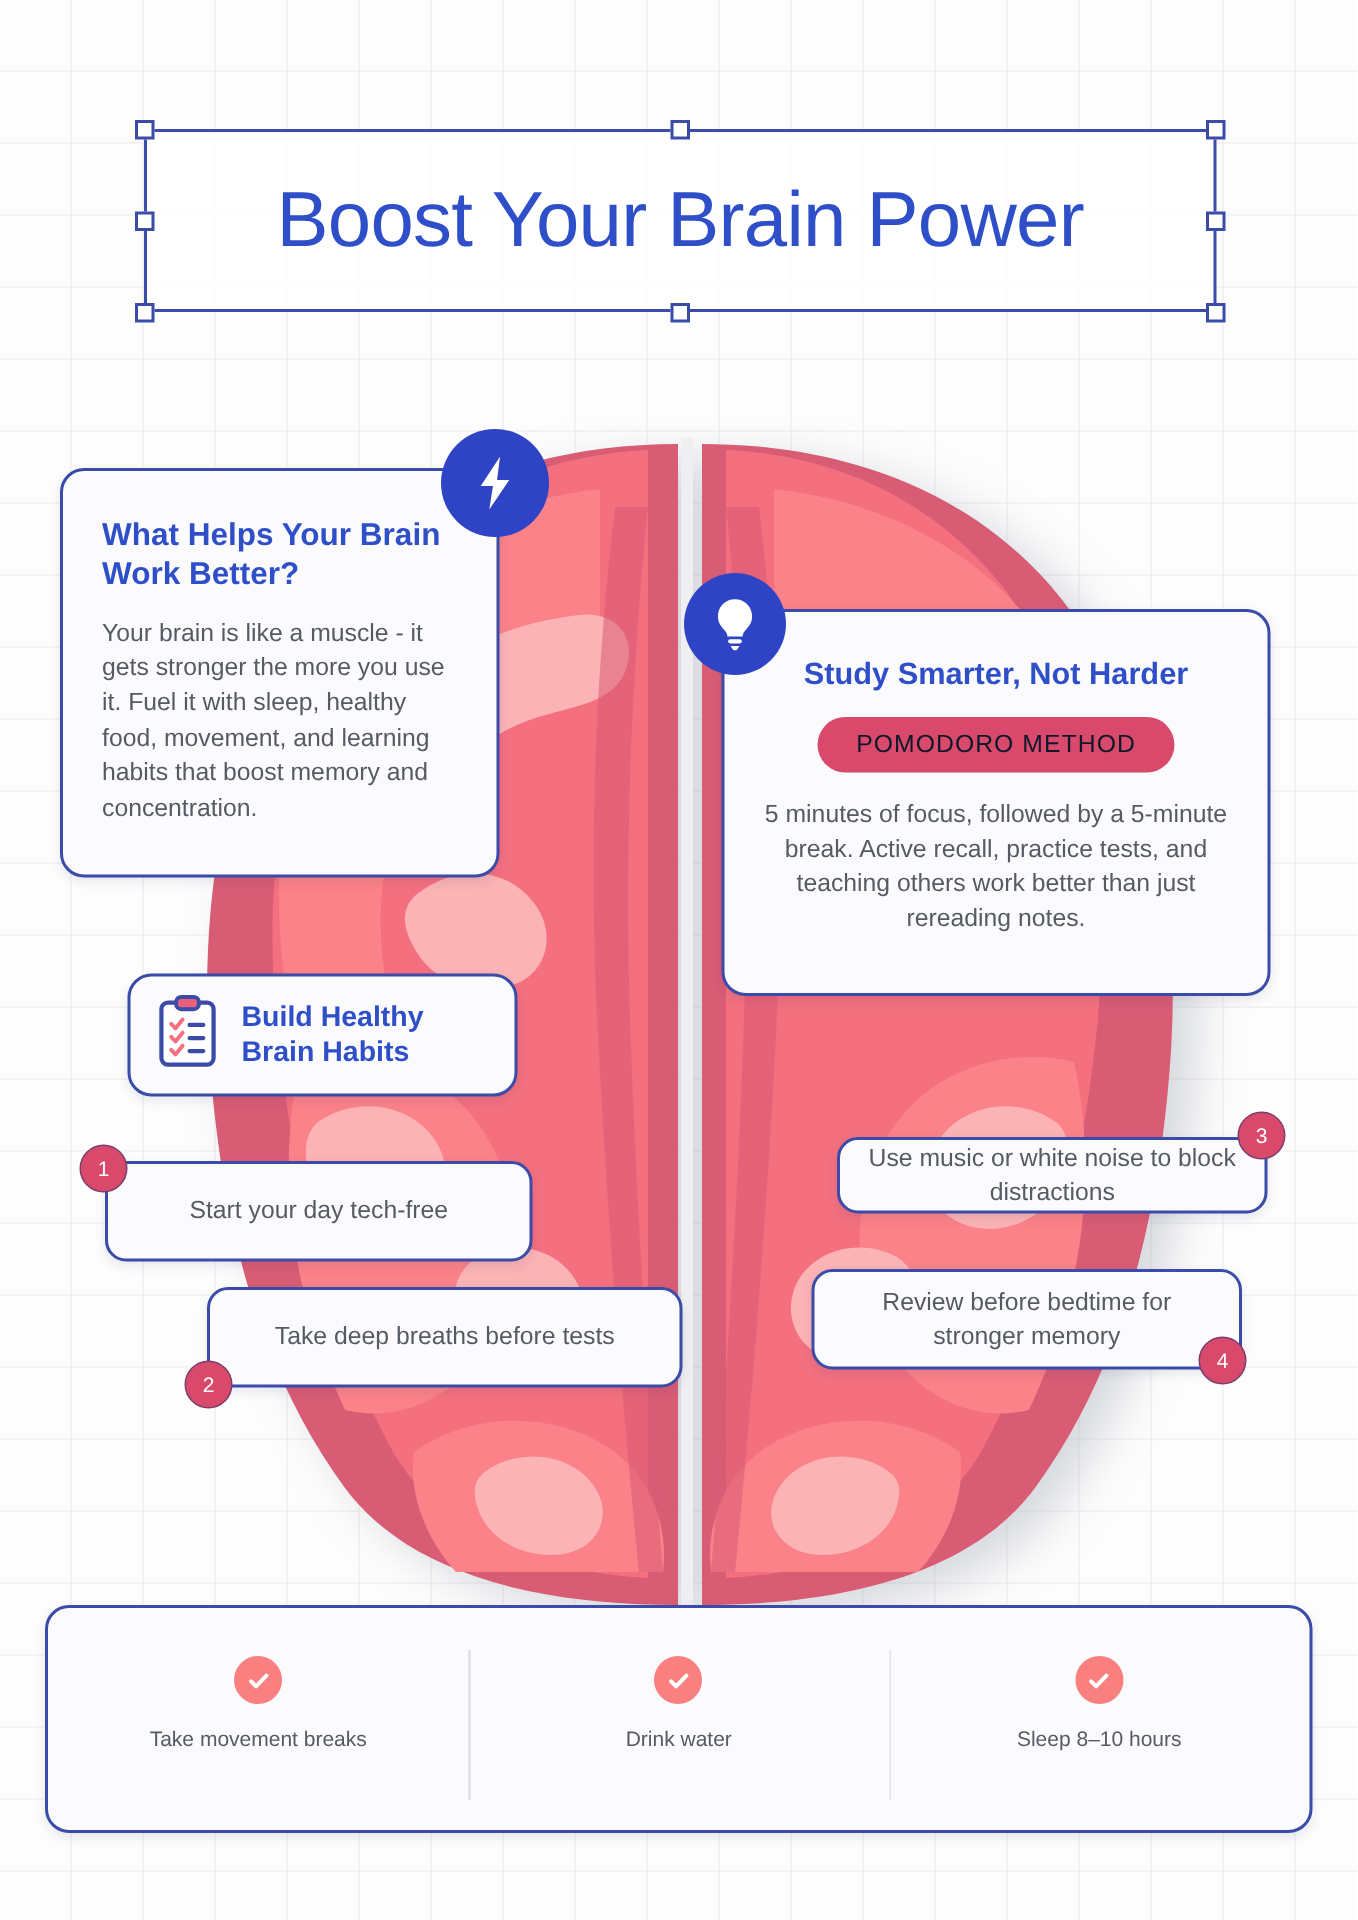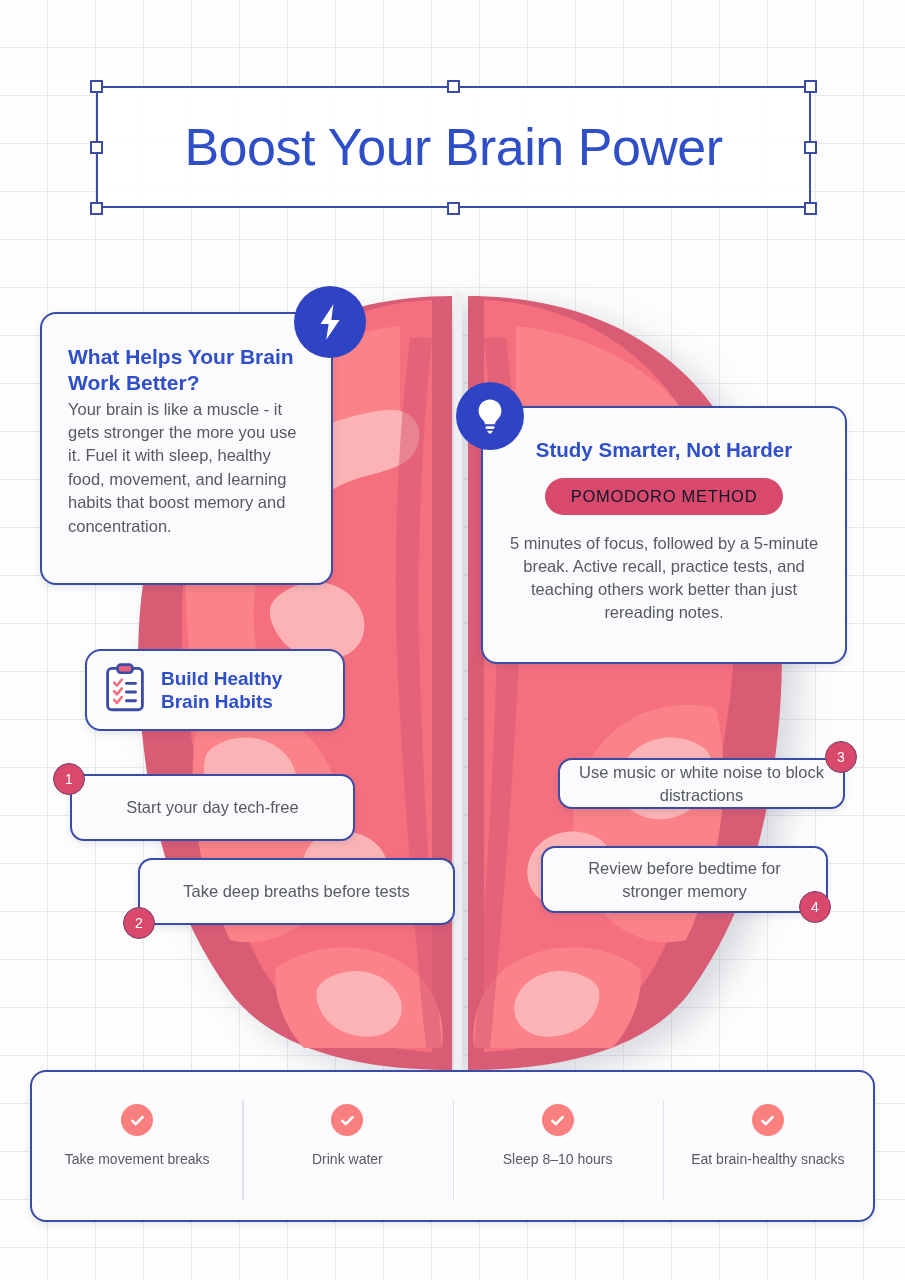--- a/index.html
+++ b/index.html
@@ -78,21 +78,21 @@
   }
 
   
   #card-what {
     left:40px; top:312px;
     width:293px; height:273px;
     padding:30px 26px 18px 26px;
   }
   #card-what .card-title {
     font-size:21px; font-weight:bold; color:#2F4FC9;
-    line-height:1.25; margin-bottom:1px;
+    line-height:1.25; margin-bottom:14px;
   }
   #card-what .card-body {
     font-size:16.5px; color:#555a63; line-height:1.42;
   }
 
   
   #bolt-badge {
     position:absolute;
     left:294px; top:286px;
     width:72px; height:72px;
@@ -402,25 +402,17 @@
 
     <div class="check-item">
       <span class="check-circle">
         <svg width="17" height="17" viewBox="0 0 18 18" aria-hidden="true">
           <path d="M3.6 9.4 L7.1 12.9 L14.4 5.4" fill="none" stroke="#ffffff" stroke-width="2.8" stroke-linecap="round" stroke-linejoin="round"></path>
         </svg>
       </span>
       <span class="check-label">Sleep 8–10 hours</span>
     </div>
 
-    <div class="check-item">
-      <span class="check-circle">
-        <svg width="17" height="17" viewBox="0 0 18 18" aria-hidden="true">
-          <path d="M3.6 9.4 L7.1 12.9 L14.4 5.4" fill="none" stroke="#ffffff" stroke-width="2.8" stroke-linecap="round" stroke-linejoin="round"></path>
-        </svg>
-      </span>
-      <span class="check-label">Eat brain-healthy snacks</span>
-    </div>
 
   </div>
 
 
 </div>
 
 </body></html>

